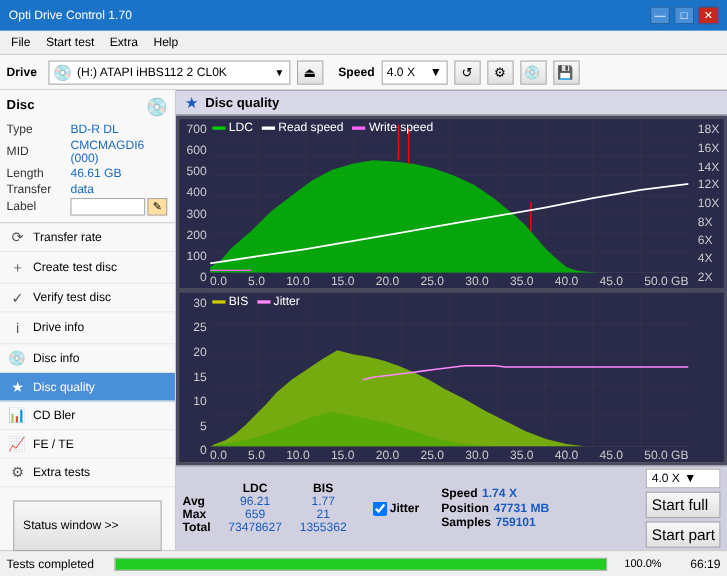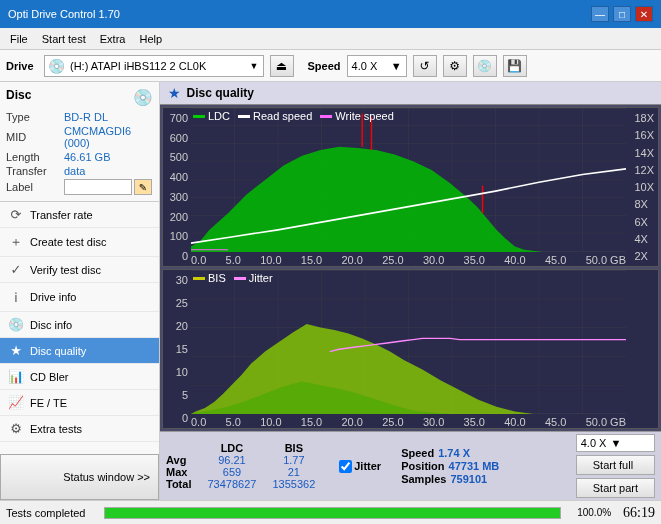--- a/index.html
+++ b/index.html
@@ -151,23 +151,23 @@
       gap: 6px;
     }
     .nav-item.active { background: #4a90d9; color: white; }
     .nav-item.active .nav-icon { color: white; }
     .nav-icon { color: #555; font-size: 13px; width: 16px; text-align: center; }
 
     .status-window-btn {
       border: 1px solid #aaa;
       background: linear-gradient(to bottom, #f8f8f8, #e0e0e0);
       padding: 16px 8px;
-      margin: 0;
+      margin: 12px;
       cursor: pointer;
-      text-align: right;
+      text-align: left;
       font-size: 11px;
     }
 
     
     .content-area {
       flex: 1;
       background: #4a4a6a;
       display: flex;
       flex-direction: column;
       overflow: hidden;
@@ -246,23 +246,23 @@
 
     .right-btns {
       display: flex;
       flex-direction: column;
       gap: 3px;
       margin-left: auto;
     }
     .action-btn {
       border: 1px solid #aaa;
       background: linear-gradient(to bottom, #f8f8f8, #e0e0e0);
-      padding: 3px 16px;
+      padding: 3px 4px;
       cursor: pointer;
-      font-size: 11px;
+      font-size: 14px;
       white-space: nowrap;
     }
     .speed-dropdown {
       border: 1px solid #aaa;
       background: white;
       padding: 2px 4px;
       font-size: 11px;
       display: flex; align-items: center; gap: 4px;
     }
 
@@ -282,21 +282,21 @@
       height: 12px;
       background: white;
       border: 1px solid #aaa;
       position: relative;
     }
     .progress-bar-fill {
       height: 100%;
       background: #22cc22;
     }
     .progress-pct { font-size: 10px; margin-left: 8px; }
-    .status-time { font-size: 14px; margin-left: 4px; font-family: Liberation Serif, serif; }
+    .status-time { font-size: 11px; margin-left: 18px; }
 
     .y-axis-labels {
       position: absolute;
       right: 4px;
       top: 0;
       height: 100%;
       display: flex;
       flex-direction: column;
       justify-content: space-between;
       padding: 4px 0;

